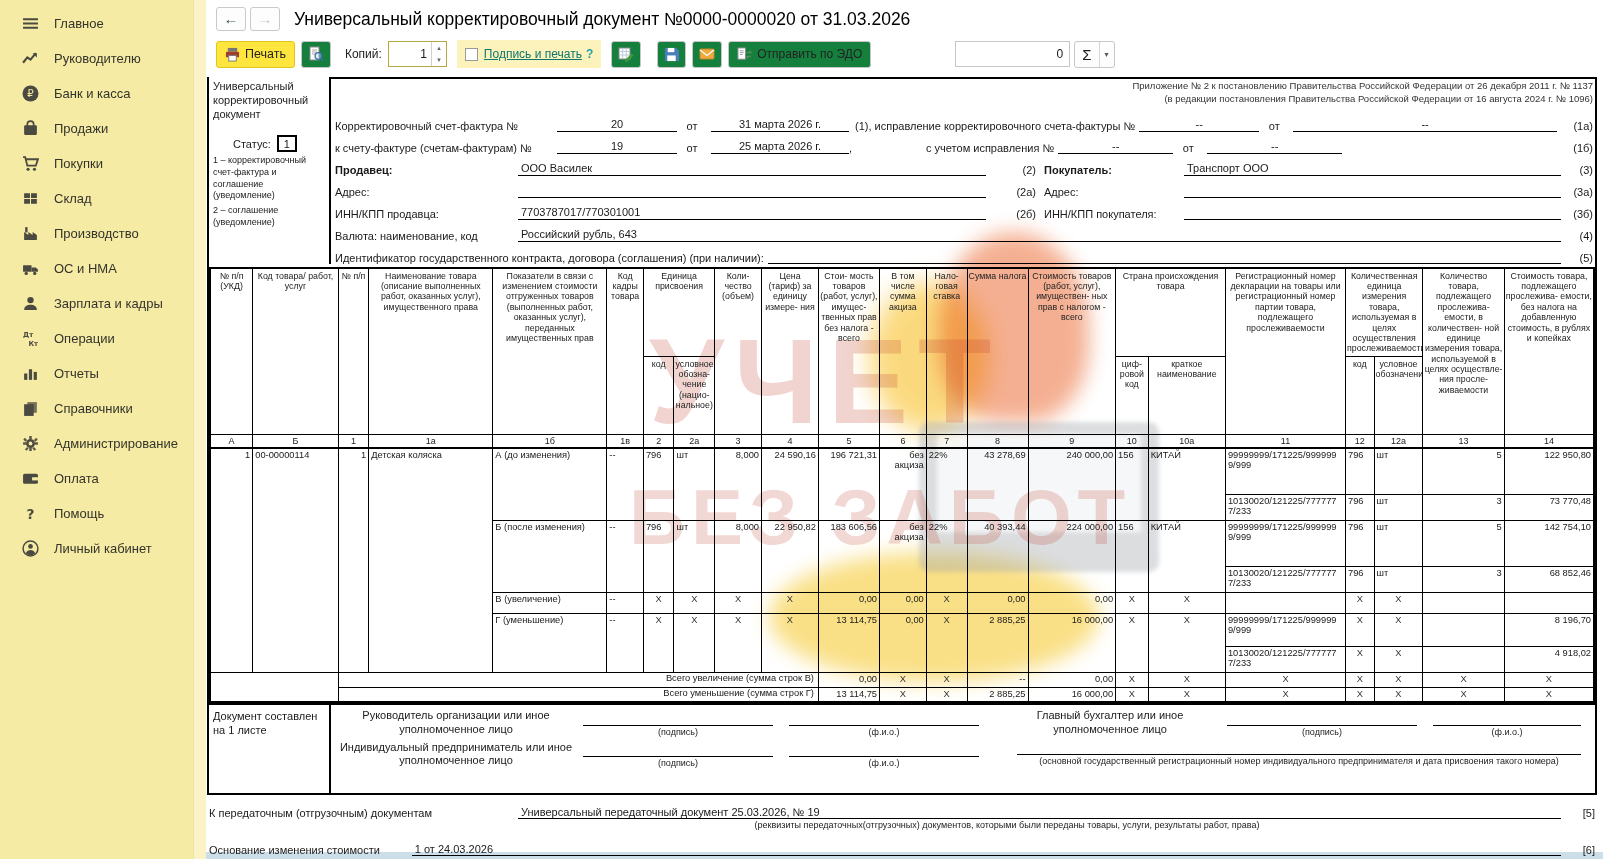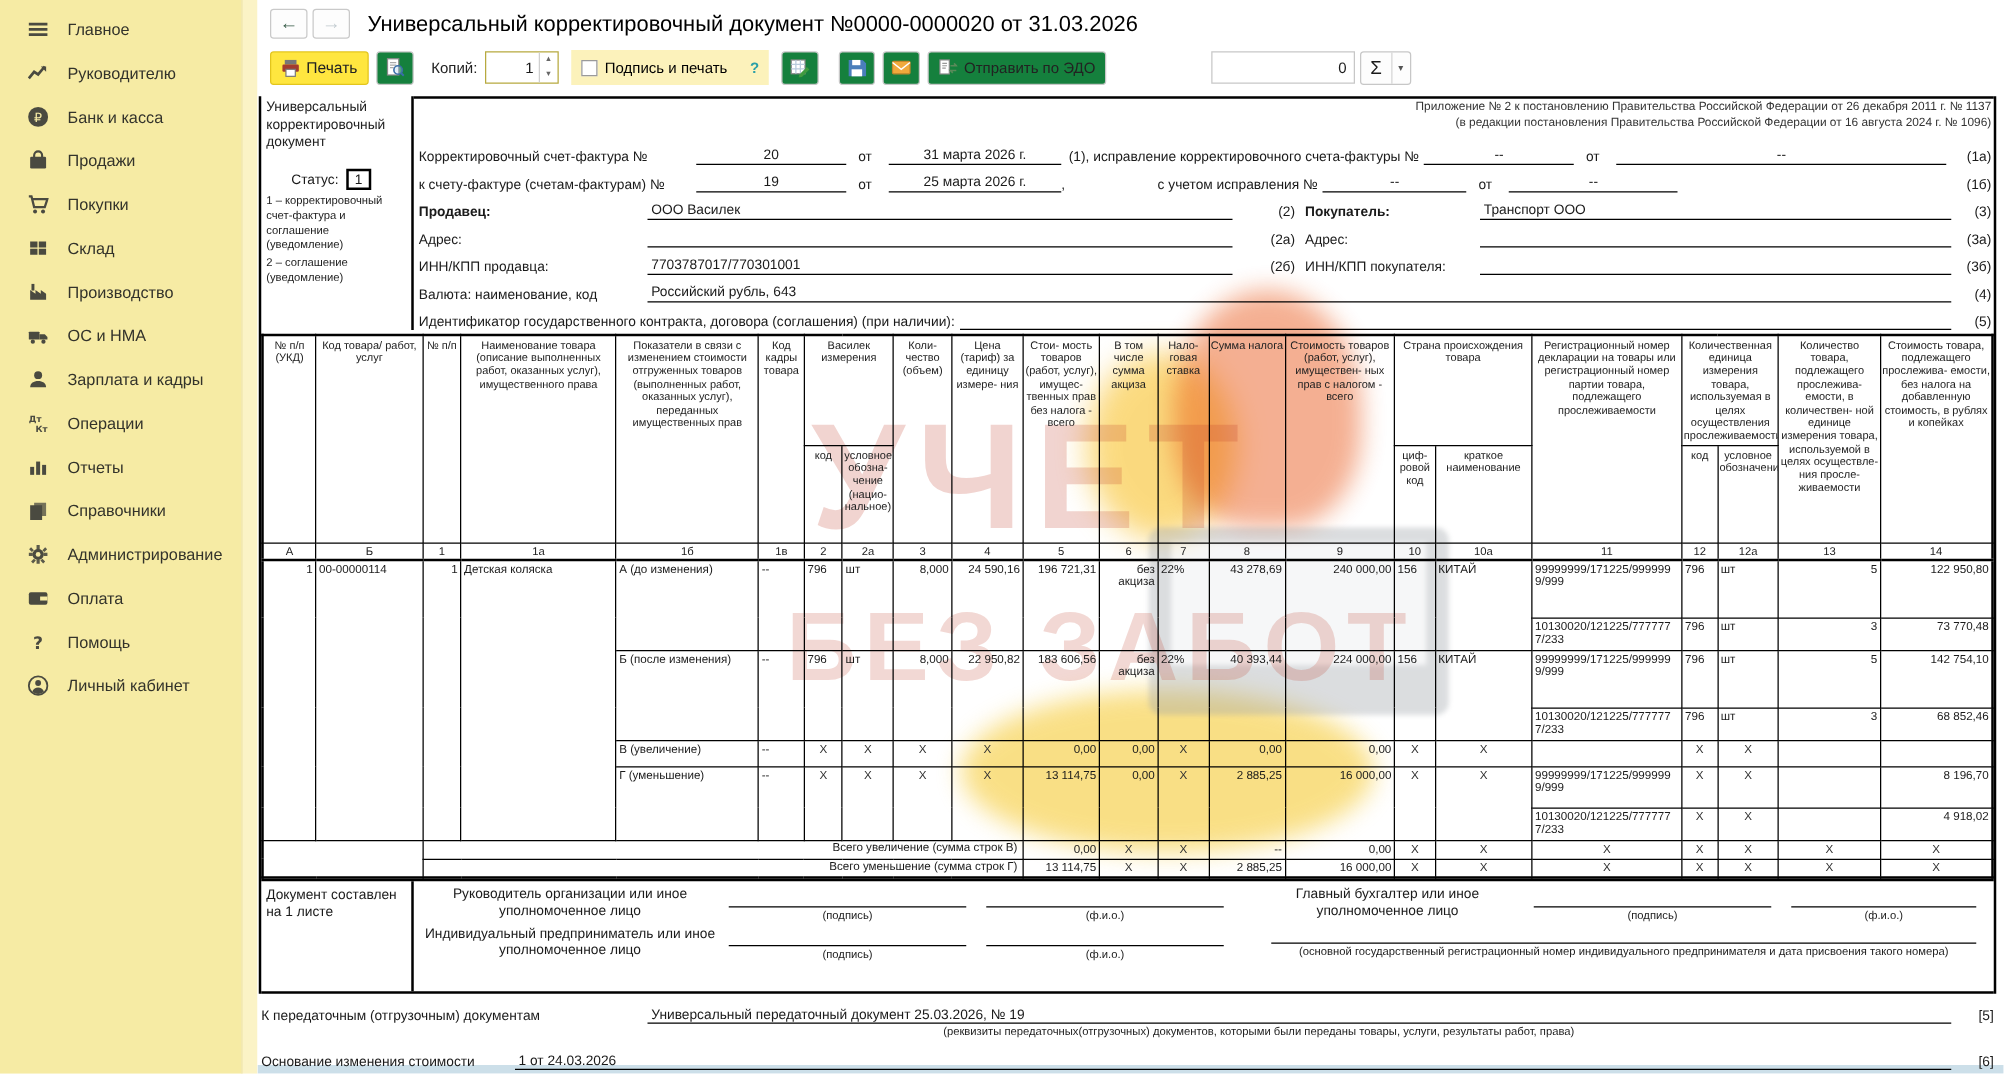--- a/index.html
+++ b/index.html
@@ -30,21 +30,21 @@
   .btn .ic { margin-right:5px; display:flex; }
   .btn.icon-only { padding:0 6px; }
   .btn-print { background:#ffe63f; border:1px solid #e3c51d; font-size:12.5px; }
   .copies-lbl { font-size:12px; margin:0 6px 0 8px; color:#222; }
   .spinner { display:flex; height:26px; border:1px solid #b7a93f; background:#fff; margin-right:10px; }
   .spinner .val { width:42px; text-align:right; padding:5px 4px 0 0; font-size:12px; }
   .spinner .btns { width:15px; border-left:1px solid #cfcfcf; display:flex; flex-direction:column; }
   .spinner .btns div { flex:1; font-size:6px; color:#666; text-align:center; line-height:12px; }
   .chk-wrap { display:flex; align-items:center; background:#fcf2bb; height:28px; padding:0 8px; margin-right:10px; }
   .chk { width:13px; height:13px; background:#fff; border:1px solid #9a9a9a; margin-right:6px; }
-  .chk-lbl { font-size:12px; color:#000000; margin-right:18px; }
+  .chk-lbl { font-size:12px; color:#0f766e; margin-right:4px;text-decoration:underline; }
   .chk-help { color:#2ba0a8; font-weight:bold; font-size:12px; }
   .count-box { width:115px; height:26px; border:1px solid #c7c7c7; background:#fff; font-size:12px;
     text-align:right; padding:5px 6px 0 0; margin-left:78px; }
   .sigma-btn { display:flex; align-items:center; border:1px solid #c7c7c7; border-radius:3px; background:#fdfdfd;
     height:27px; margin-left:4px; }
   .sigma-btn .s { font-size:15px; padding:0 7px; }
   .sigma-btn .d { font-size:8px; color:#555; border-left:1px solid #d5d5d5; padding:0 5px; line-height:25px; }
   .gap { width:10px; }
 
   
@@ -471,21 +471,21 @@
               <col style="width:88px">
           </colgroup>
           <thead>
             <tr class="h1">
               <th class="hd" rowspan="2">№ п/п (УКД)</th>
               <th class="hd" rowspan="2">Код товара/ работ, услуг</th>
               <th class="hd" rowspan="2">№ п/п</th>
               <th class="hd" rowspan="2">Наименование товара (описание выполненных работ, оказанных услуг), имущественного права</th>
               <th class="hd" rowspan="2">Показатели в связи с изменением стоимости отгруженных товаров (выполненных работ, оказанных услуг), переданных имущественных прав</th>
               <th class="hd" rowspan="2">Код кадры товара</th>
-              <th class="hd" colspan="2">Василек измерения</th>
+              <th class="hd" colspan="2">Единица присвоения</th>
               <th class="hd" rowspan="2">Коли- чество (объем)</th>
               <th class="hd" rowspan="2">Цена (тариф) за единицу измере- ния</th>
               <th class="hd" rowspan="2">Стои- мость товаров (работ, услуг), имущес- твенных прав  без налога - всего</th>
               <th class="hd" rowspan="2">В том числе сумма акциза</th>
               <th class="hd" rowspan="2">Нало- говая ставка</th>
               <th class="hd" rowspan="2">Сумма налога</th>
               <th class="hd" rowspan="2">Стоимость товаров (работ, услуг), имуществен- ных прав с налогом - всего</th>
               <th class="hd" colspan="2">Страна происхождения товара</th>
               <th class="hd" rowspan="2">Регистрационный номер декларации на товары или регистрационный номер партии товара, подлежащего прослеживаемости</th>
               <th class="hd" colspan="2">Количественная единица измерения товара, используемая в целях осуществления прослеживаемости</th>

